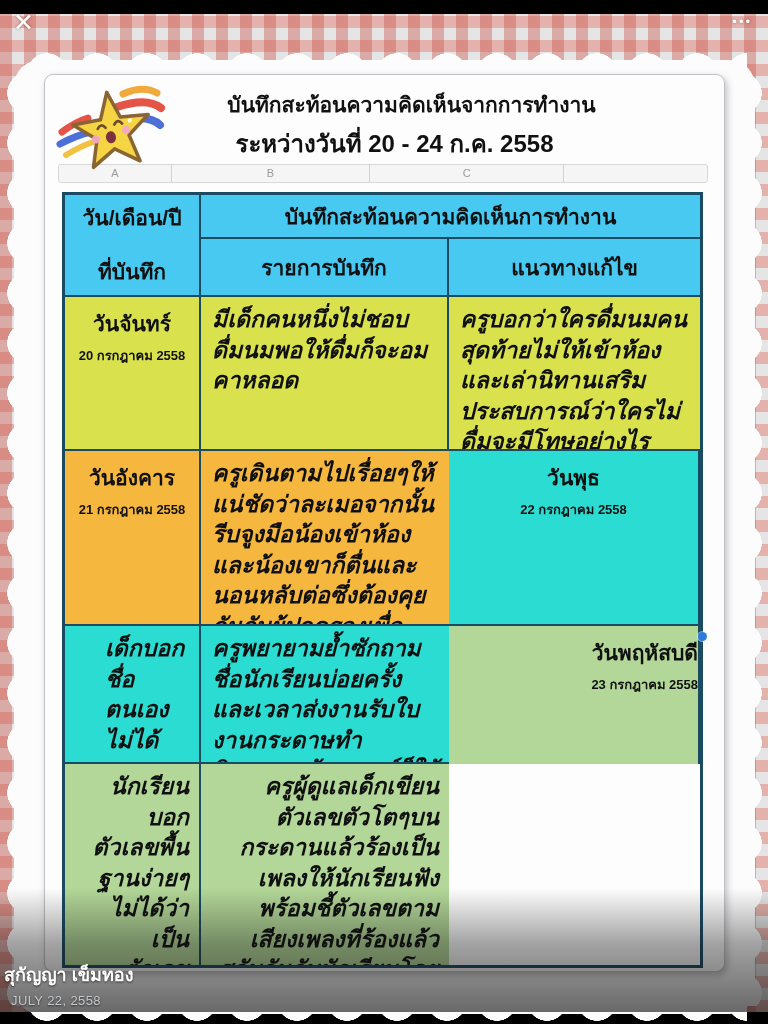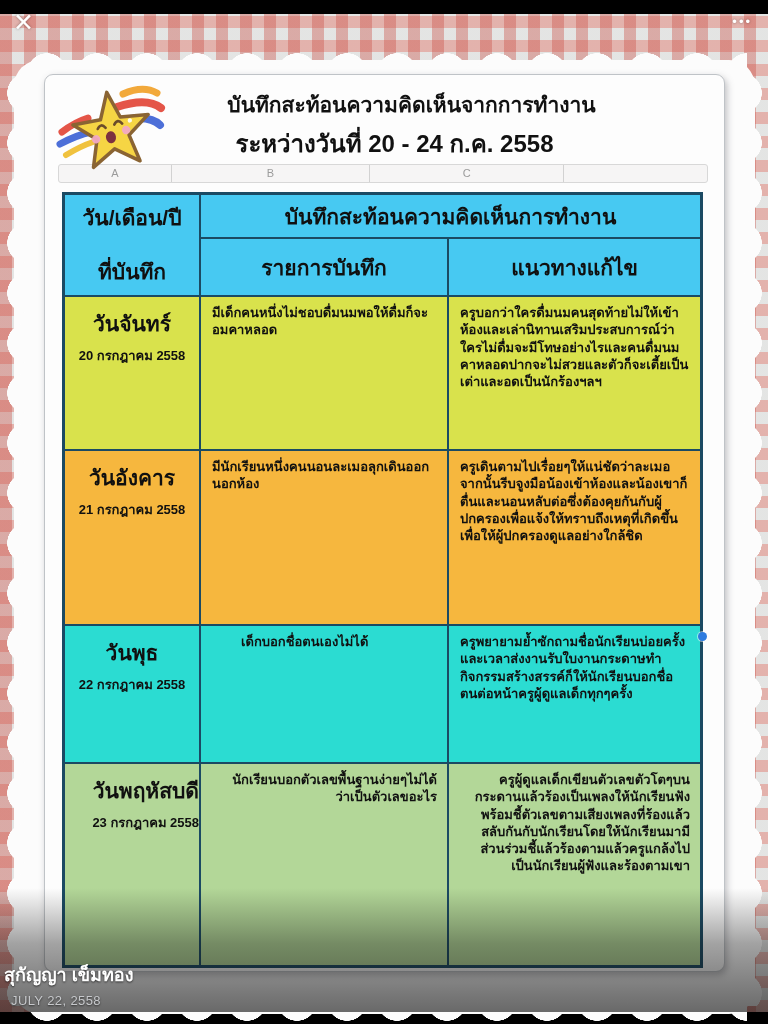--- a/index.html
+++ b/index.html
@@ -58,21 +58,21 @@
     grid-template-columns:136px 248px auto;
     grid-template-rows:44px 58px 154px 175px 138px auto; }
   .cell { border-right:2px solid var(--table-border,#1b4a63); border-bottom:2px solid var(--table-border,#1b4a63);
     color:#101010; font-weight:bold; overflow:hidden; }
   .cell.nbr { border-right:none; }
   .cell.nbb { border-bottom:none;text-align:right; }
   .hd { display:flex; align-items:center; justify-content:center; text-align:center; font-size:21px; }
   .daycell { text-align:center; padding-top:10px; }
   .dayname { font-size:21px; }
   .daydate { font-size:13px; margin-top:5px; }
-  .txtcell { padding:7px 10px 6px 11px; font-size:13px; line-height:1.33; word-break:break-word; overflow-wrap:anywhere; }
+  .txtcell { padding:7px 10px 6px 11px; font-size:23px; line-height:1.33; word-break:break-word; overflow-wrap:anywhere;font-style:italic; }
   .hdr-a { grid-row:1/3; grid-column:1; flex-direction:column; line-height:1.25; }
   .hdr-merged { grid-column:2/4; }
 
   .selection-dot { position:absolute; left:698px; top:618px; width:9px; height:9px; border-radius:50%;
     background:#2e7bdf; z-index:8; box-shadow:0 0 0 1px rgba(255,255,255,.5); }
 
   
   .caption-grad { position:absolute; left:0; top:888px; width:768px; height:124px; z-index:10;
     background:linear-gradient(180deg, rgba(15,15,15,0) 0%, rgba(15,15,15,.38) 45%, rgba(15,15,15,.62) 100%); }
   .caption-name { position:absolute; left:4px; top:960px; z-index:11; color:#fff; font-size:18px; font-weight:bold;
@@ -139,21 +139,20 @@
         <div class="dayname">วันจันทร์</div>
         <div class="daydate">20 กรกฎาคม 2558</div>
       </div>
       <div class="cell txtcell" style="background: rgb(217, 226, 76);">มีเด็กคนหนึ่งไม่ชอบดื่มนมพอให้ดื่มก็จะอมคาหลอด</div>
       <div class="cell txtcell nbr" style="background: rgb(217, 226, 76);">ครูบอกว่าใครดื่มนมคนสุดท้ายไม่ให้เข้าห้องและเล่านิทานเสริมประสบการณ์ว่าใครไม่ดื่มจะมีโทษอย่างไรและคนดื่มนมคาหลอดปากจะไม่สวยและตัวก็จะเตี้ยเป็นเต่าและอดเป็นนักร้องฯลฯ</div>
 
       <div class="cell daycell" style="background: rgb(246, 183, 62);">
         <div class="dayname">วันอังคาร</div>
         <div class="daydate">21 กรกฎาคม 2558</div>
       </div>
-      <div class="cell txtcell" style="background: rgb(246, 183, 62);">มีนักเรียนหนึ่งคนนอนละเมอลุกเดินออกนอกห้อง</div>
       <div class="cell txtcell nbr" style="background: rgb(246, 183, 62);">ครูเดินตามไปเรื่อยๆให้แน่ชัดว่าละเมอจากนั้นรีบจูงมือน้องเข้าห้องและน้องเขาก็ตื่นและนอนหลับต่อซึ่งต้องคุยกันกับผู้ปกครองเพื่อแจ้งให้ทราบถึงเหตุที่เกิดขึ้นเพื่อให้ผู้ปกครองดูแลอย่างใกล้ชิด</div>
 
       <div class="cell daycell" style="background: rgb(43, 220, 210);">
         <div class="dayname">วันพุธ</div>
         <div class="daydate">22 กรกฎาคม 2558</div>
       </div>
       <div class="cell txtcell" style="background: rgb(43, 220, 210); padding-left: 40px;">เด็กบอกชื่อตนเองไม่ได้</div>
       <div class="cell txtcell nbr" style="background: rgb(43, 220, 210);">ครูพยายามย้ำซักถามชื่อนักเรียนบ่อยครั้งและเวลาส่งงานรับใบงานกระดาษทำกิจกรรมสร้างสรรค์ก็ให้นักเรียนบอกชื่อตนต่อหน้าครูผู้ดูแลเด็กทุกๆครั้ง</div>
 
       <div class="cell daycell nbb" style="background: rgb(179, 215, 152);">

